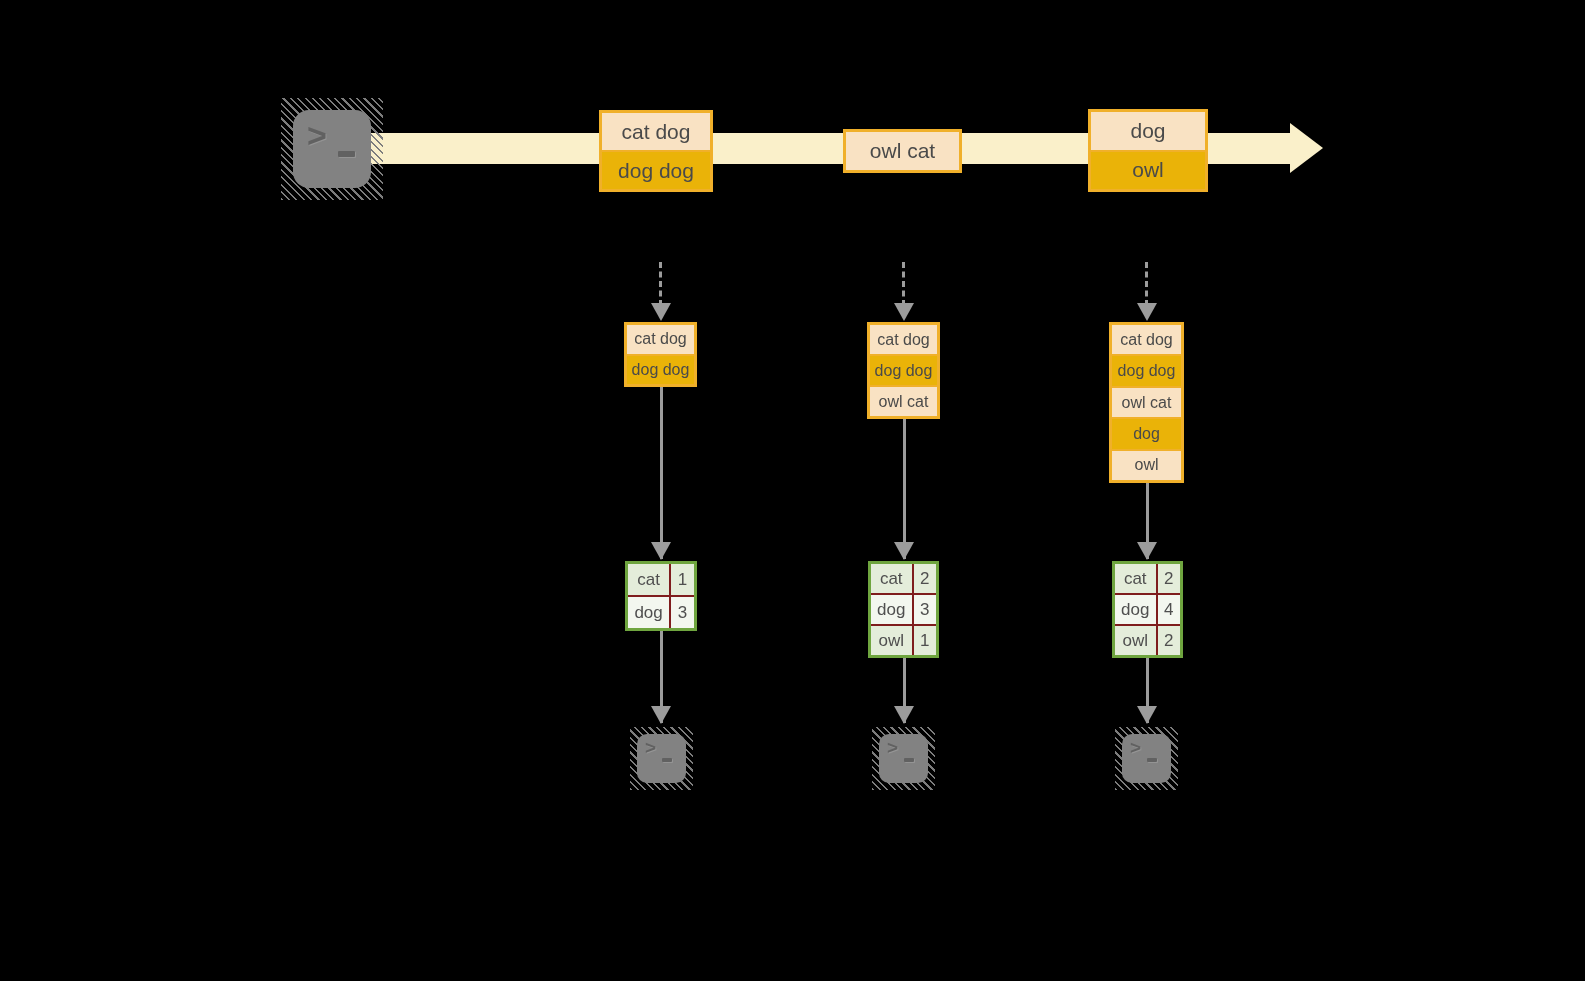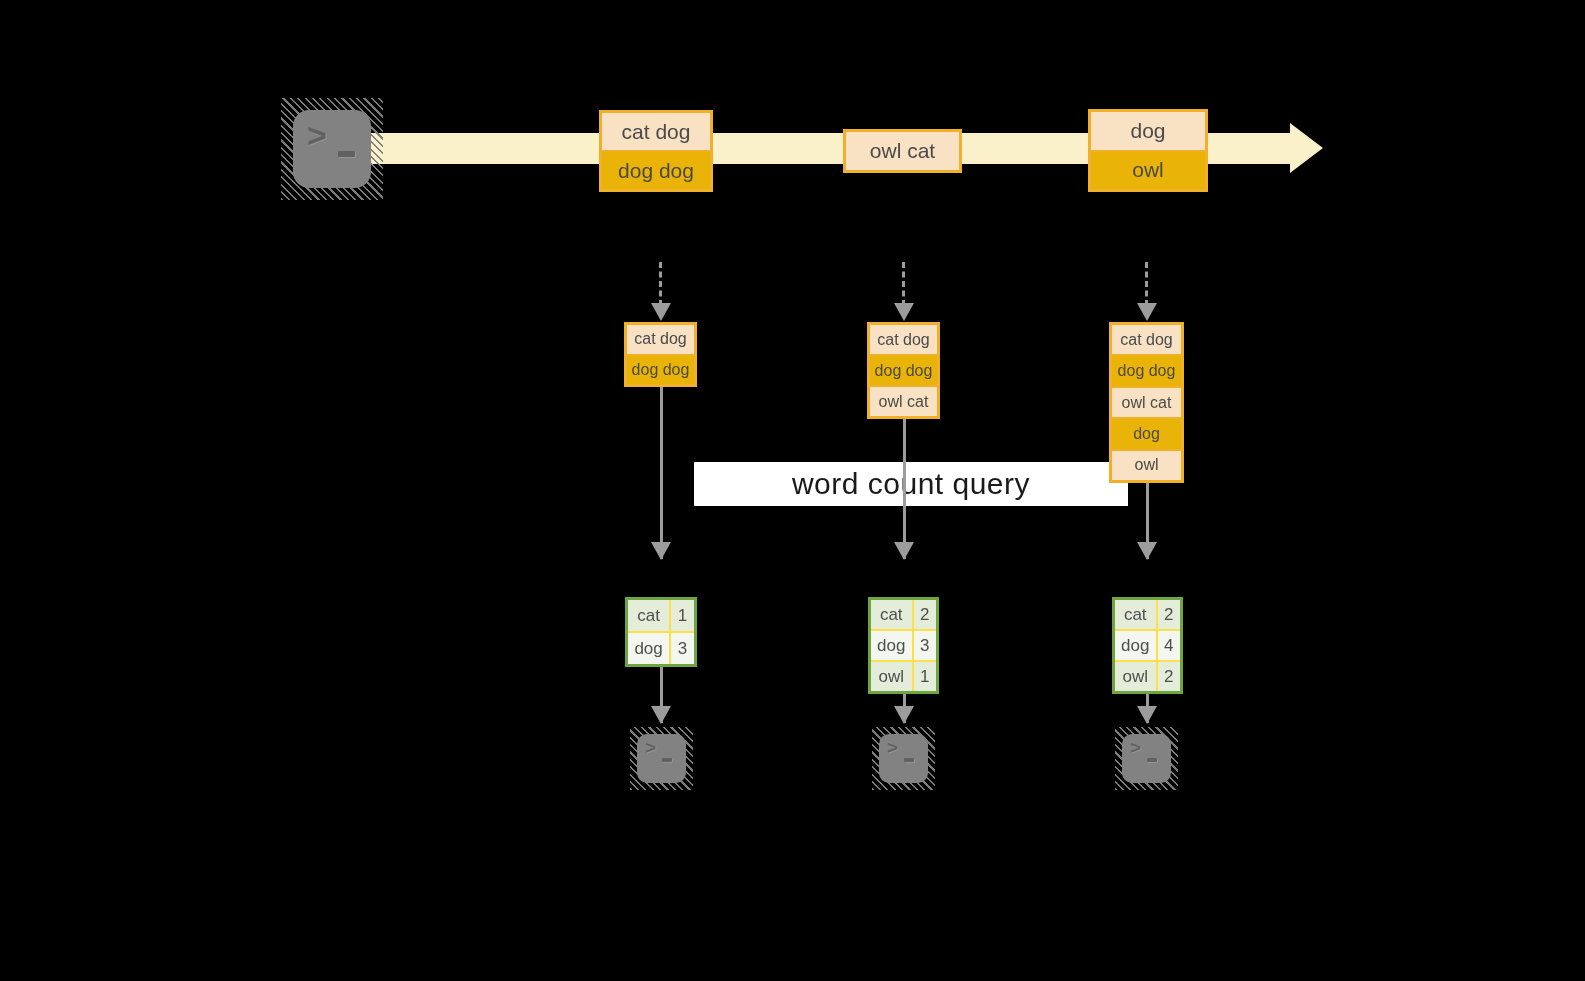--- a/index.html
+++ b/index.html
@@ -34,21 +34,21 @@
   .vline{position:absolute;width:3px;background:#9C9C9C;z-index:3;}
   .vdash{position:absolute;width:0;border-left:3px dashed #9C9C9C;z-index:3;}
   .ahead{position:absolute;width:0;height:0;z-index:3;
     border-left:10px solid transparent;border-right:10px solid transparent;border-top:18px solid #9C9C9C;}
   
   .query-band{position:absolute;left:694px;top:462px;width:434px;height:44px;background:#FFFFFF;z-index:2;
     display:flex;align-items:center;justify-content:center;}
   .query-band span{font-size:30px;color:#1a1a1a;letter-spacing:0.5px;}
   
   .gtable{position:absolute;display:grid;grid-template-columns:1.8fr 1fr;gap:2px;
-    background:#fde047;border:3px solid #6FA53F;z-index:5;box-sizing:border-box;margin-top:36px;}
+    background:#7f1d1d;border:3px solid #6FA53F;z-index:5;box-sizing:border-box;}
   .gcell{display:flex;align-items:center;justify-content:center;color:#4f4f4f;font-size:17px;}
   .gcell.r-dark{background:#E4EDDA;}
   .gcell.r-light{background:#F3F7EF;}
 </style>
 </head>
 <body>
 
 <div class="canvas">
 
   <div class="stream-shaft"></div>
@@ -90,23 +90,20 @@
     <div class="orow dark">owl cat</div>
   </div>
   <div class="obox stack" style="left:1109px;top:322px;width:75px;height:161px;">
     <div class="orow dark">cat dog</div>
     <div class="orow light">dog dog</div>
     <div class="orow dark">owl cat</div>
     <div class="orow light">dog</div>
     <div class="orow dark">owl</div>
   </div>
 
-  <div class="query-band">
-    <span>word count query</span>
-  </div>
 
   <div class="vline" style="left:660px;top:387px;height:172px;"></div>
   <div class="ahead" style="left:651px;top:542px;"></div>
   <div class="vline" style="left:903px;top:419px;height:140px;"></div>
   <div class="ahead" style="left:894px;top:542px;"></div>
   <div class="vline" style="left:1146px;top:483px;height:76px;"></div>
   <div class="ahead" style="left:1137px;top:542px;"></div>
 
   <div class="gtable" style="left:625px;top:561px;width:72px;height:70px;">
     <div class="gcell r-dark">cat</div>

